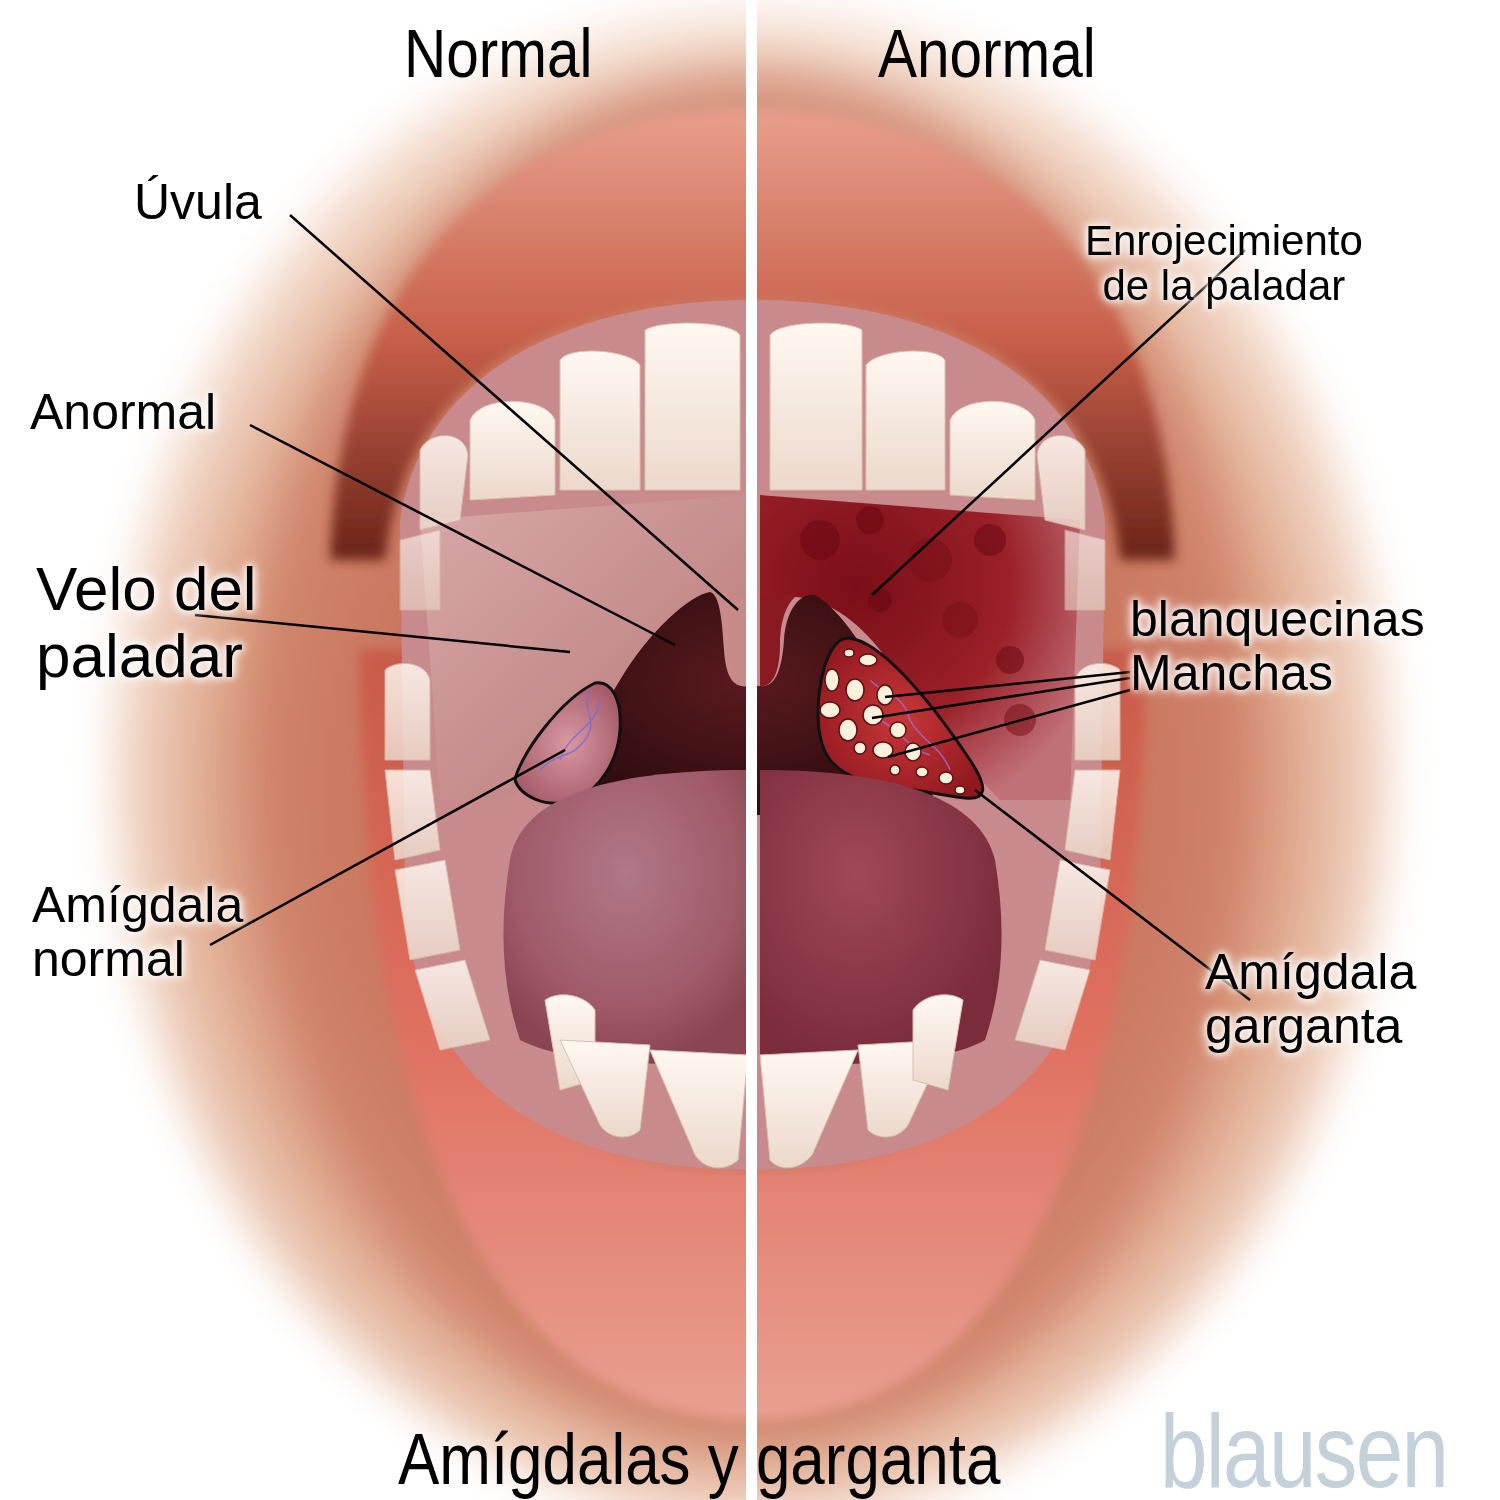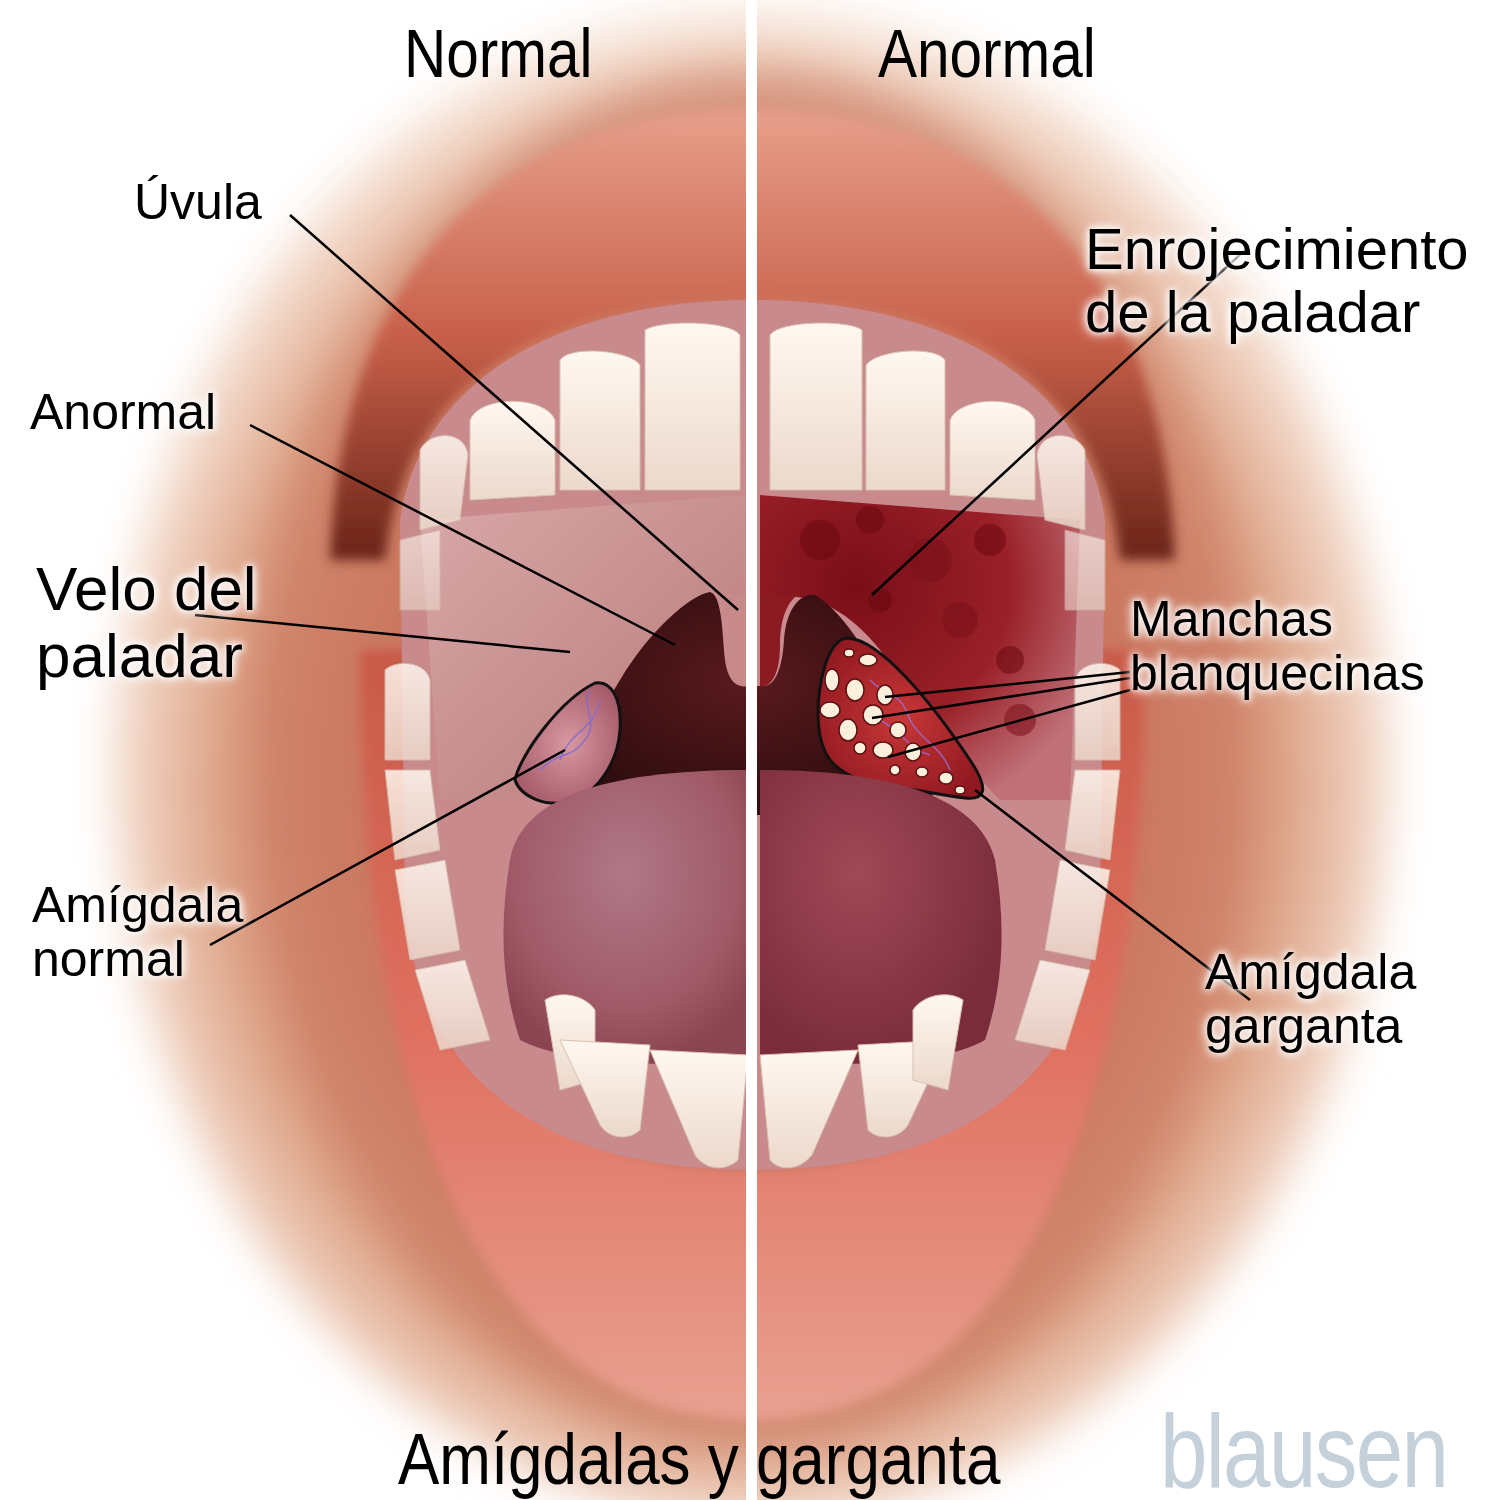--- a/index.html
+++ b/index.html
@@ -193,27 +193,27 @@
 <div class="label" style="left:30px; top:385px; font-size:50px;">Anormal</div>
 <div class="label" style="left:36px; top:556px; font-size:62px;">
   <div>Velo del</div>
   <div>paladar</div>
 </div>
 <div class="label" style="left:32px; top:878px; font-size:50px;">
   <div>Amígdala</div>
   <div>normal</div>
 </div>
 
-<div class="label" style="left:1085px; top:218px; font-size:58px;">
+<div class="label" style="left:1085px; top:218px; font-size:42px;text-align:center;">
   <div>Enrojecimiento</div>
   <div>de la paladar</div>
 </div>
 <div class="label" style="left:1130px; top:592px; font-size:50px;">
+  <div>blanquecinas</div>
   <div>Manchas</div>
-  <div>blanquecinas</div>
 </div>
 <div class="label" style="left:1205px; top:945px; font-size:50px;">
   <div>Amígdala</div>
   <div>garganta</div>
 </div>
 
 <div class="title" style="left:398px; top:1418px; font-size:72px;">Amígdalas y garganta</div>
 <div class="brand" style="left:1160px; top:1392px; font-size:104px;">blausen</div>
 
 </body></html>

